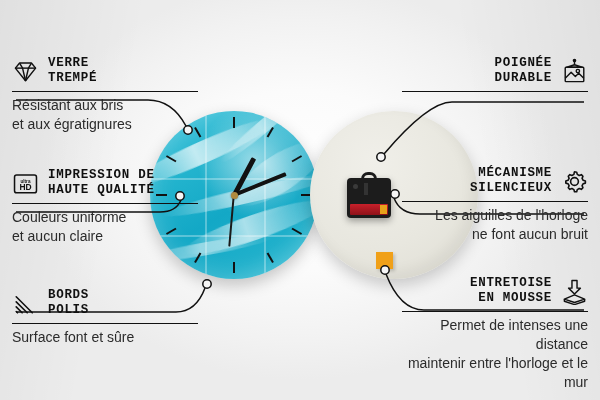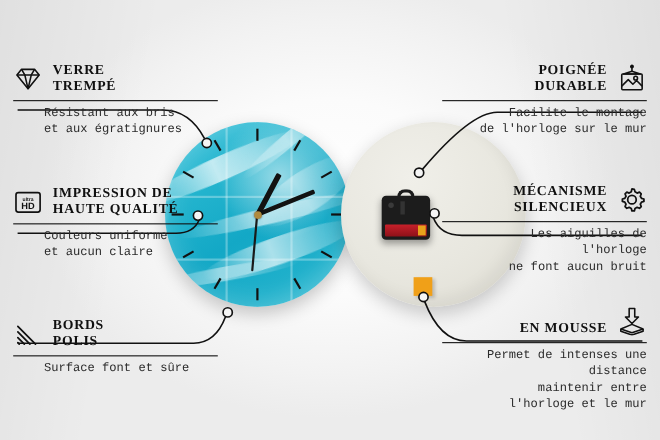--- a/index.html
+++ b/index.html
@@ -83,25 +83,25 @@
 
   
   svg.lines{ position:absolute; inset:0; width:600px; height:400px; pointer-events:none; }
 
   
   .callout{ position:absolute; width:186px; }
   .left{ left:12px; text-align:left; }
   .right{ right:12px; text-align:right; }
   .head{ display:flex; align-items:center; gap:9px; }
   .right .head{ flex-direction:row-reverse; }
-  .title{ font-family:Liberation Serif, serif; font-weight:700; font-size:12.5px;
+  .title{ font-family:Liberation Mono, monospace; font-weight:700; font-size:12.5px;
           letter-spacing:.7px; color:#101010; line-height:1.22; text-transform:uppercase; }
   .rule{ height:1.6px; background:#111; margin:4px 0 4px; }
-  .desc{ font-family:Liberation Mono, monospace; font-size:11px; color:#2b2b2b;
-         line-height:1.35;margin-left:28px; }
+  .desc{ font-family:Liberation Sans, sans-serif; font-size:14px; color:#2b2b2b;
+         line-height:1.35; }
   .ico{ width:27px; height:27px; flex:0 0 27px; color:#111; }
   .ico svg{ width:100%; height:100%; display:block; }
 
   .c1{ top:56px; } .c2{ top:168px; } .c3{ top:288px; }
   .c4{ top:56px; } .c5{ top:166px; } .c6{ top:276px; }
 </style>
 </head>
 <body>
 
 <div id="stage">
@@ -251,24 +251,20 @@
             <circle cx="20" cy="15.5" r="2"></circle>
           </g>
           </svg>
       </span>
       <span class="title">
         <span>POIGNÉE</span><br>
         <span>DURABLE</span>
       </span>
     </div>
     <div class="rule"></div>
-    <div class="desc">
-      <span>Facilite le montage</span><br>
-      <span>de l'horloge sur le mur</span>
-    </div>
   </div>
 
   <div class="callout right c5">
     <div class="head">
       <span class="ico">
         <svg viewBox="0 0 32 32">
           <g fill="none" stroke="currentColor" stroke-width="1.9" stroke-linejoin="round">
             <path d="M16 4.5 l2.6 .5 .7 2.6 2.3 1.3 2.5-1 1.9 1.9 -1 2.5 1.3 2.3 2.6 .7 0 2.6 -2.6 .7 -1.3 2.3 1 2.5 -1.9 1.9 -2.5-1 -2.3 1.3 -.7 2.6 -2.6 0 -.7-2.6 -2.3-1.3 -2.5 1 -1.9-1.9 1-2.5 -1.3-2.3 -2.6-.7 0-2.6 2.6-.7 1.3-2.3 -1-2.5 1.9-1.9 2.5 1 2.3-1.3 .5-2.6 z"></path>
             <circle cx="16" cy="16" r="4.6"></circle>
           </g>
@@ -291,21 +287,21 @@
       <span class="ico">
         <svg viewBox="0 0 32 32">
           <g fill="none" stroke="currentColor" stroke-width="1.7" stroke-linejoin="round">
             <path d="M13 3 h6 v9 h4 l-7 7 -7-7 h4 z"></path>
             <path d="M16 20 L4 25 L16 29 L28 25 Z"></path>
             <path d="M4 25 v2.5 L16 31.5 L28 27.5 V25"></path>
           </g>
           </svg>
       </span>
       <span class="title">
-        <br>
+        <span>ENTRETOISE</span><br>
         <span>EN MOUSSE</span>
       </span>
     </div>
     <div class="rule"></div>
     <div class="desc">
       <span>Permet de intenses une distance</span><br>
       <span>maintenir entre l'horloge et le mur</span>
     </div>
   </div>
 </div>

